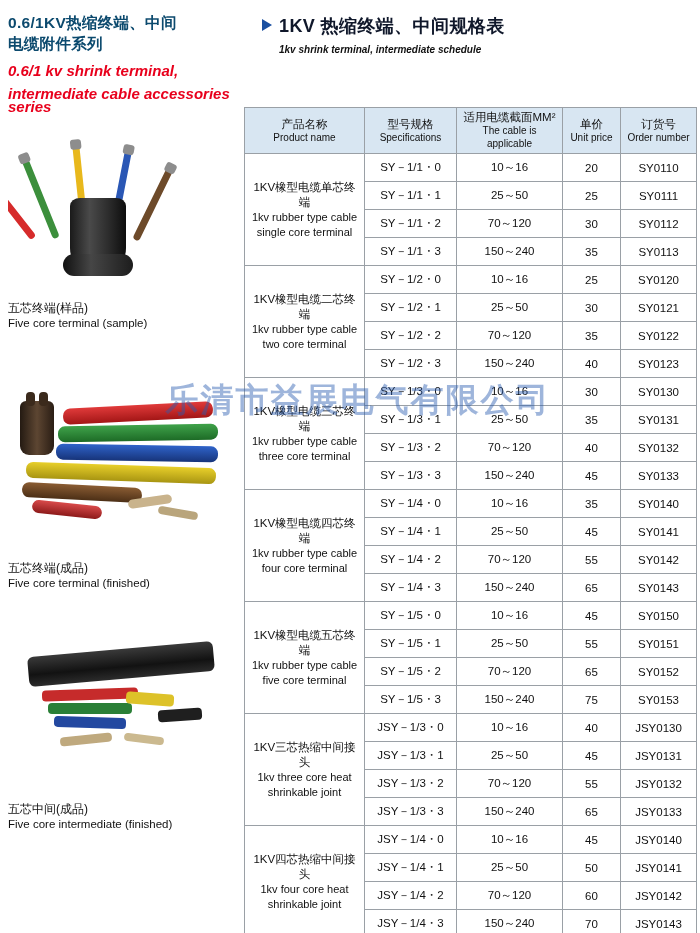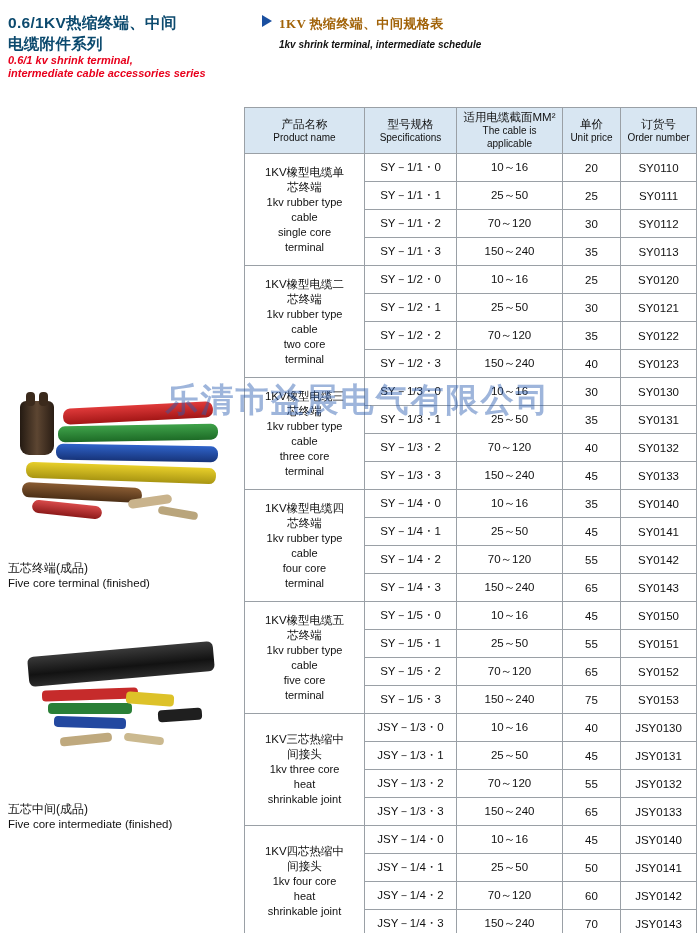--- a/index.html
+++ b/index.html
@@ -32,25 +32,25 @@
   }
   .brand-cn {
     color: #0c4a6e;
     font-size: 15.5px;
     font-weight: bold;
     line-height: 21px;
     letter-spacing: 0.3px;
   }
   .brand-en {
     color: #e8001c;
-    font-size: 11px;
+    font-size: 15px;
     font-weight: bold;
     font-style: italic;
     line-height: 13px;
-    margin-top: 0;
+    margin-top: 10px;
   }
 
   .photo-block {
     position: absolute;
     left: 8px;
     width: 228px;
   }
   .photo {
     position: relative;
     width: 228px;
@@ -169,25 +169,24 @@
     width: 0;
     height: 0;
     border-left: 10px solid #1a4fa0;
     border-top: 6px solid transparent;
     border-bottom: 6px solid transparent;
     margin-right: 7px;
     vertical-align: 1px;
   }
   .head-cn {
     display: inline-block;
-    color: #a16207;
-    font-size: 13px;
+    color: #0f172a;
+    font-size: 18px;
     font-weight: bold;
     letter-spacing: 0.4px;
-    font-family: Liberation Serif, serif;
   }
   .head-en {
     color: #111;
     font-size: 10px;
     font-style: italic;
     font-weight: bold;
     margin: 6px 0 0 17px;
   }
 
   
@@ -219,21 +218,21 @@
   .col4 { width: 58px; }
   .col5 { width: 76px; }
 
   table.spec tbody td {
     height: 25px;
     font-size: 11.5px;
     color: #111;
   }
   td.prod {
     line-height: 15px;
-    padding: 2px 18px;
+    padding: 2px 3px;
   }
   td.prod .p-cn { font-size: 11.5px; display:block; }
   td.prod .p-en { font-size: 11px; display:block; }
   td.spec-cell { font-size: 12px; }
   td.sec { font-size: 11.5px; margin-top: 14px; }
   td.price { font-size: 11.5px; }
   td.order { font-size: 11.5px; }
 
   
   .watermark {
@@ -255,20 +254,42 @@
 
 <div class="left-col">
 
   <div class="brand-title">
     <div class="brand-cn">0.6/1KV热缩终端、中间</div>
     <div class="brand-cn">电缆附件系列</div>
     <div class="brand-en">0.6/1 kv shrink terminal,</div>
     <div class="brand-en">intermediate cable accessories series</div>
   </div>
 
+  <div class="photo-block" style="top:120px;">
+    <div class="photo" id="photo1">
+      <div class="core" style="left:22px; top:46px; height:72px; background:#d62b2b; transform:rotate(-38deg);"></div>
+      <div class="core" style="left:45px; top:34px; height:84px; background:#3c8f3c; transform:rotate(-22deg);">
+          <span class="tip"></span>
+        </div>
+      <div class="core" style="left:74px; top:26px; height:92px; background:#e8b81c; transform:rotate(-6deg);">
+          <span class="tip"></span>
+        </div>
+      <div class="core" style="left:100px; top:30px; height:88px; background:#2a57b5; transform:rotate(11deg);">
+          <span class="tip"></span>
+        </div>
+      <div class="core" style="left:124px; top:42px; height:78px; background:#6d4a2a; transform:rotate(26deg);">
+          <span class="tip"></span>
+        </div>
+      <div class="boot"></div>
+    </div>
+    <div class="caption">
+      <div class="cn">五芯终端(样品)</div>
+      <div class="en">Five core terminal (sample)</div>
+    </div>
+  </div>
 
   <div class="photo-block" style="top:385px;">
     <div class="photo" id="photo2">
       <div class="blackboot2"></div>
       <div class="tube" style="left:55px; top:20px; width:150px; height:16px; background:linear-gradient(180deg,#e03a3a,#a31616); transform:rotate(-3deg);"></div>
       <div class="tube" style="left:50px; top:40px; width:160px; height:16px; background:linear-gradient(180deg,#3fa24a,#1d6b26); transform:rotate(-1deg);"></div>
       <div class="tube" style="left:48px; top:60px; width:162px; height:16px; background:linear-gradient(180deg,#2f63c9,#17347a); transform:rotate(1deg);"></div>
       <div class="tube" style="left:18px; top:80px; width:190px; height:16px; background:linear-gradient(180deg,#e8cf2a,#a89512); transform:rotate(2deg);"></div>
       <div class="tube" style="left:14px; top:100px; width:120px; height:15px; background:linear-gradient(180deg,#8a5c33,#4c2f16); transform:rotate(3deg);"></div>
       <div class="tube" style="left:24px; top:118px; width:70px; height:13px; background:linear-gradient(180deg,#d84a4a,#8d1a1a); transform:rotate(6deg);"></div>

